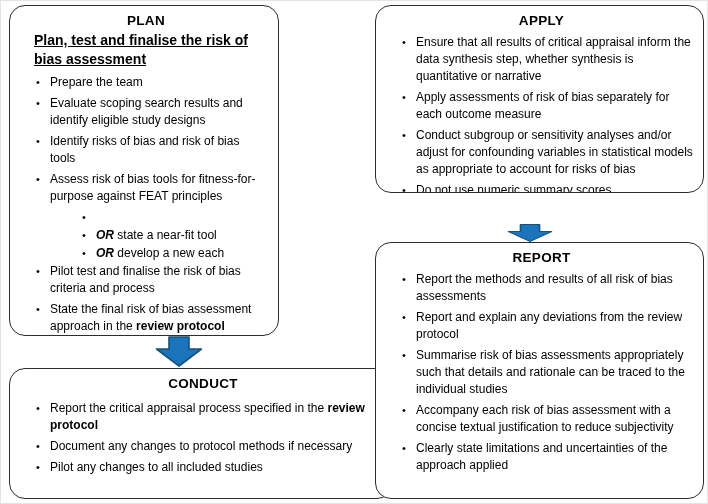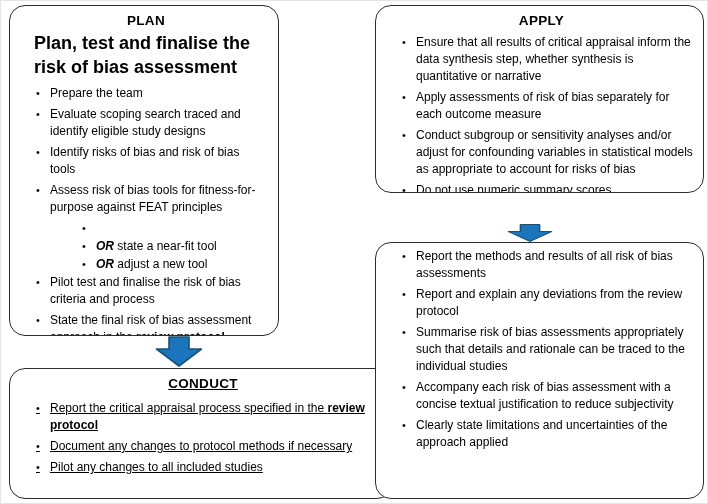--- a/index.html
+++ b/index.html
@@ -19,39 +19,40 @@
   }
   .box {
     position: absolute;
     background: #ffffff;
     border: 1.6px solid #2d2d2d;
     border-radius: 16px;
     padding: 5px 10px 6px 14px;
     overflow: hidden;
   }
   .box-plan    { left: 8px;   top: 4px;   width: 270px; height: 331px; }
-  .box-conduct { left: 8px;   top: 367px; width: 384px; height: 131px; text-decoration: underline; }
+  .box-conduct { left: 8px;   top: 367px; width: 384px; height: 131px; }
   .box-apply   { left: 374px; top: 4px;   width: 329px; height: 188px; }
   .box-report  { left: 374px; top: 241px; width: 329px; height: 257px; }
 
   .box h2 {
     font-size: 13.5px;
     font-weight: 700;
     text-align: center;
     letter-spacing: 0.3px;
     margin: 2px 0 3px 0;
   }
   .box-conduct h2 { margin-bottom: 9px; }
   .box-apply h2, .box-report h2 { margin-bottom: 6px; }
 
   .subtitle {
-    font-size: 18px;
+    font-size: 14px;
     font-weight: 700;
     line-height: 1.35;
     margin: 0 0 5px 10px;
+    text-decoration: underline;
   }
 
   .bullet {
     display: flex;
     font-size: 12px;
     line-height: 1.42;
     margin-bottom: 4px;
   }
   .bullet .marker {
     flex: none;
@@ -74,40 +75,40 @@
   <section class="box box-plan">
     <h2>PLAN</h2>
     <p class="subtitle">Plan, test and finalise the risk of bias assessment</p>
     <div class="bullets">
         <div class="bullet level-1">
           <span class="marker">•</span>
           <span class="text"><span>Prepare the team</span></span>
         </div>
         <div class="bullet level-1">
           <span class="marker">•</span>
-          <span class="text"><span>Evaluate scoping search traced and identify eligible study designs</span></span>
+          <span class="text"><span>Evaluate scoping search results and identify eligible study designs</span></span>
         </div>
         <div class="bullet level-1">
           <span class="marker">•</span>
           <span class="text"><span>Identify risks of bias and risk of bias tools</span></span>
         </div>
         <div class="bullet level-1">
           <span class="marker">•</span>
           <span class="text"><span>Assess risk of bias tools for fitness-for-purpose against </span><span style="font-weight: 400;">FEAT</span><span> principles</span></span>
         </div>
         <div class="bullet level-2">
           <span class="marker">•</span>
         </div>
         <div class="bullet level-2">
           <span class="marker">•</span>
           <span class="text"><span style="font-weight: 700; font-style: italic;">OR</span><span> state a near-fit tool</span></span>
         </div>
         <div class="bullet level-2">
           <span class="marker">•</span>
-          <span class="text"><span style="font-weight: 700; font-style: italic;">OR</span><span> adjust a new tool</span></span>
+          <span class="text"><span style="font-weight: 700; font-style: italic;">OR</span><span> develop a new each</span></span>
         </div>
         <div class="bullet level-1">
           <span class="marker">•</span>
           <span class="text"><span>Pilot test and finalise the risk of bias criteria and process</span></span>
         </div>
         <div class="bullet level-1">
           <span class="marker">•</span>
           <span class="text"><span>State the final risk of bias assessment approach in the </span><span style="font-weight: 700;">review protocol</span></span>
         </div>
       </div>
@@ -147,20 +148,21 @@
           <span class="text"><span>Conduct subgroup or sensitivity analyses and/or adjust for confounding variables in statistical models as appropriate to account for risks of bias</span></span>
         </div>
         <div class="bullet level-1">
           <span class="marker">•</span>
           <span class="text"><span>Do not use numeric summary scores</span></span>
         </div>
       </div>
   </section>
 
   <section class="box box-report">
+    <h2>REPORT</h2>
     <div class="bullets">
         <div class="bullet level-1">
           <span class="marker">•</span>
           <span class="text"><span>Report the methods and results of all risk of bias assessments</span></span>
         </div>
         <div class="bullet level-1">
           <span class="marker">•</span>
           <span class="text"><span>Report and explain any deviations from the review protocol</span></span>
         </div>
         <div class="bullet level-1">

